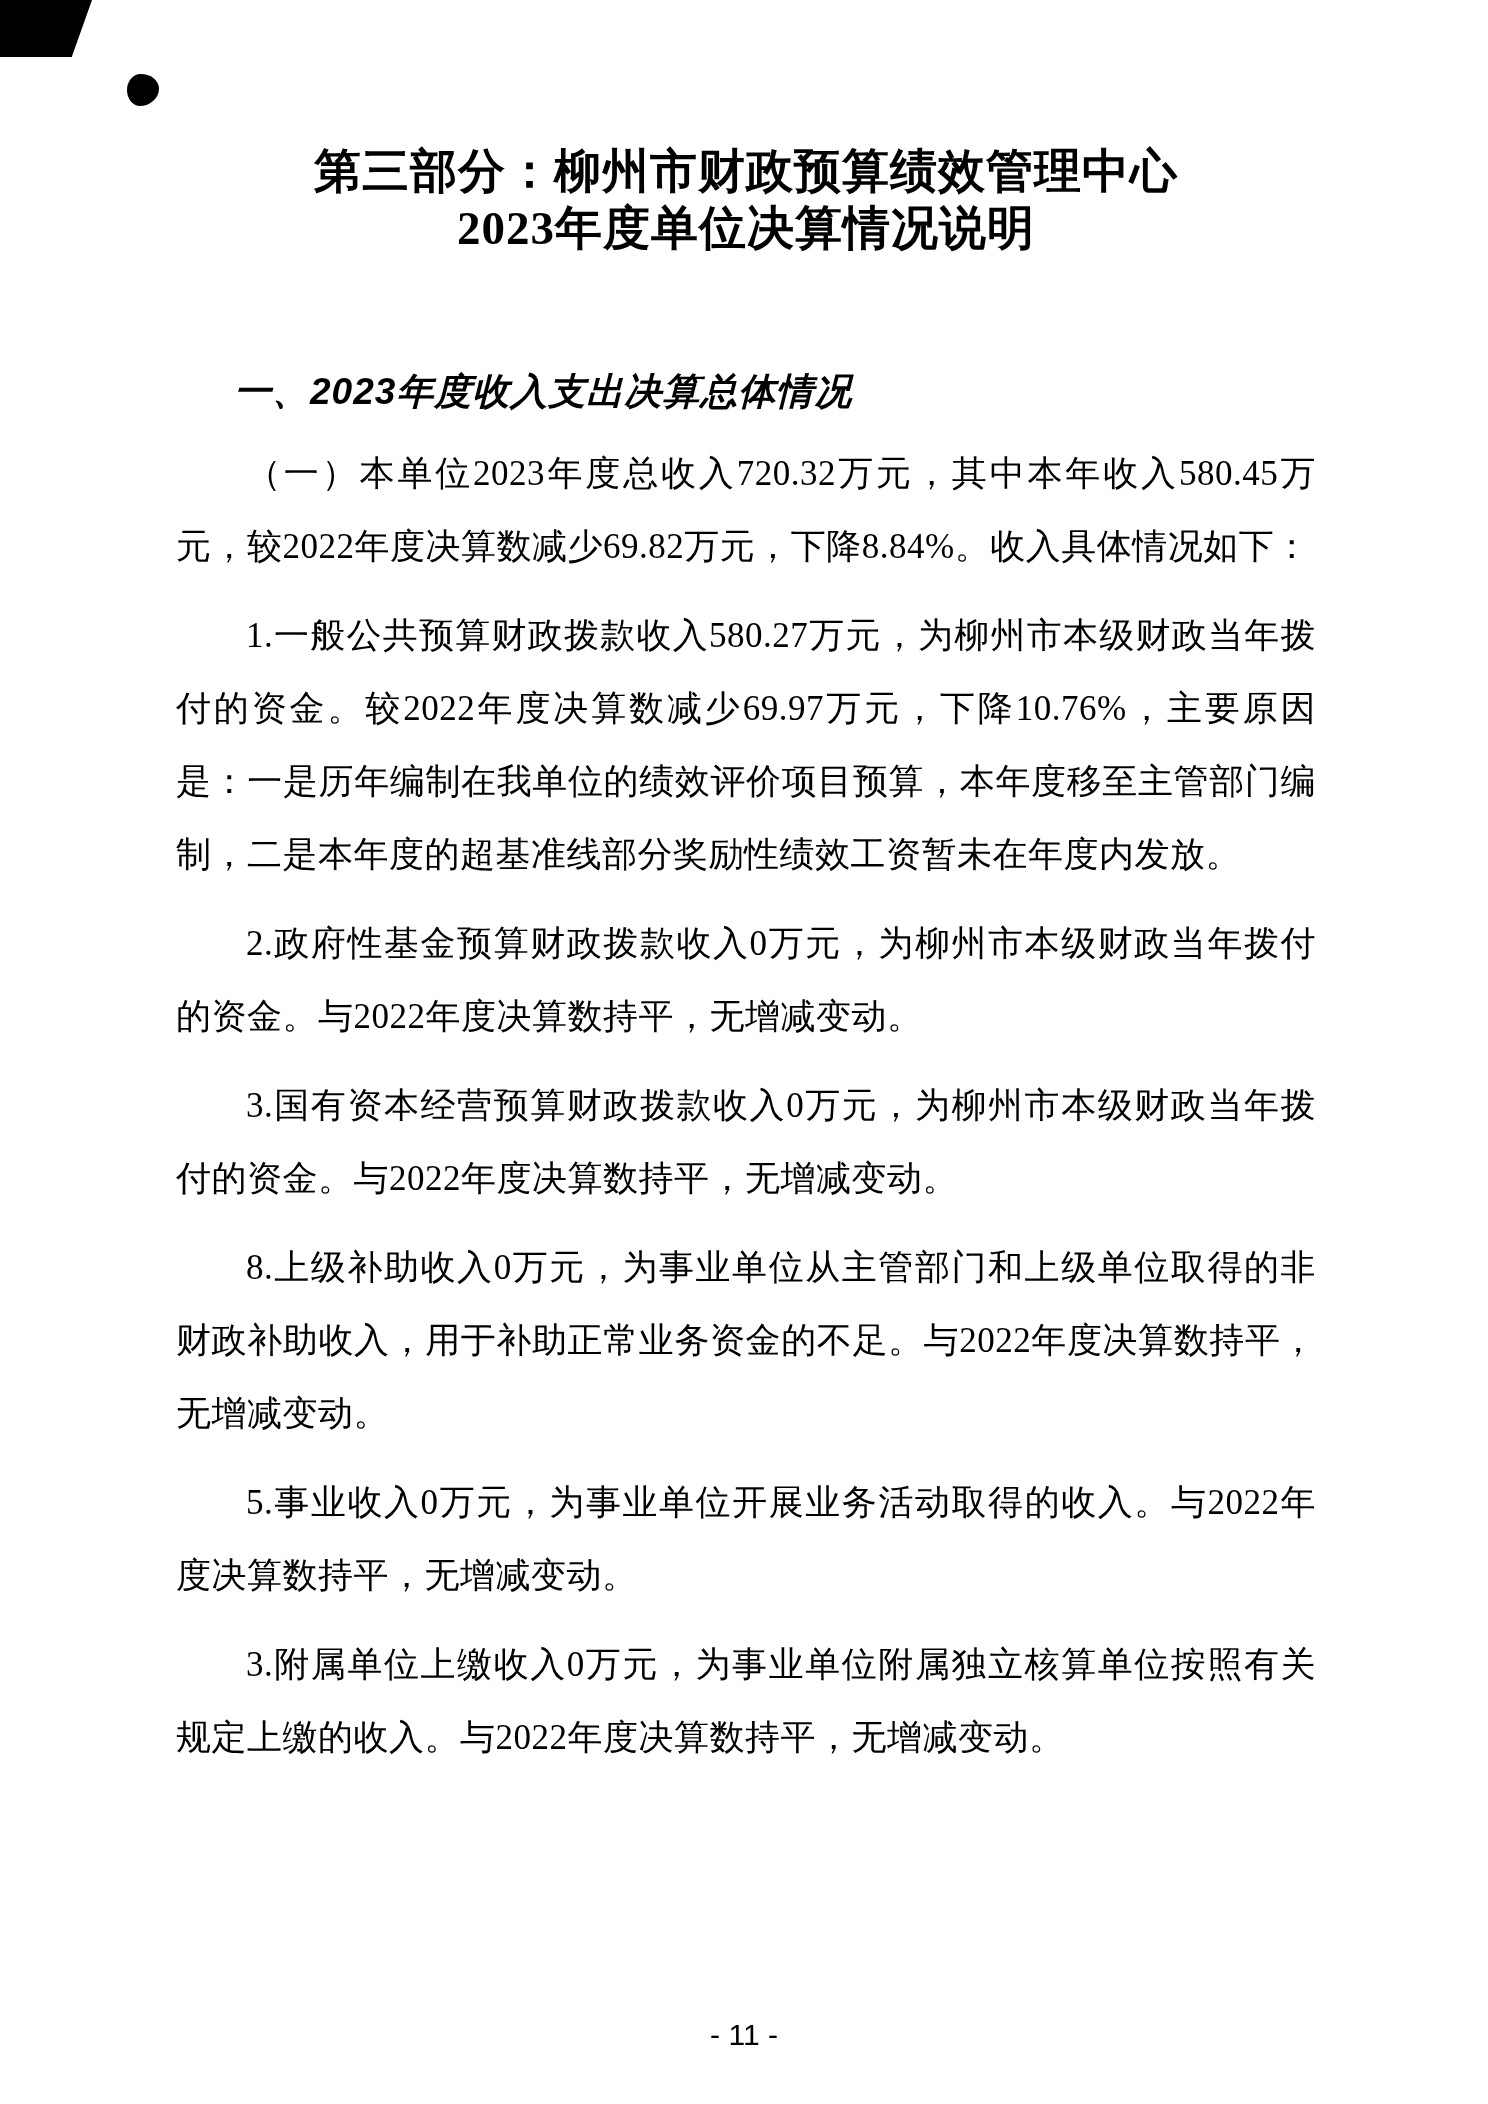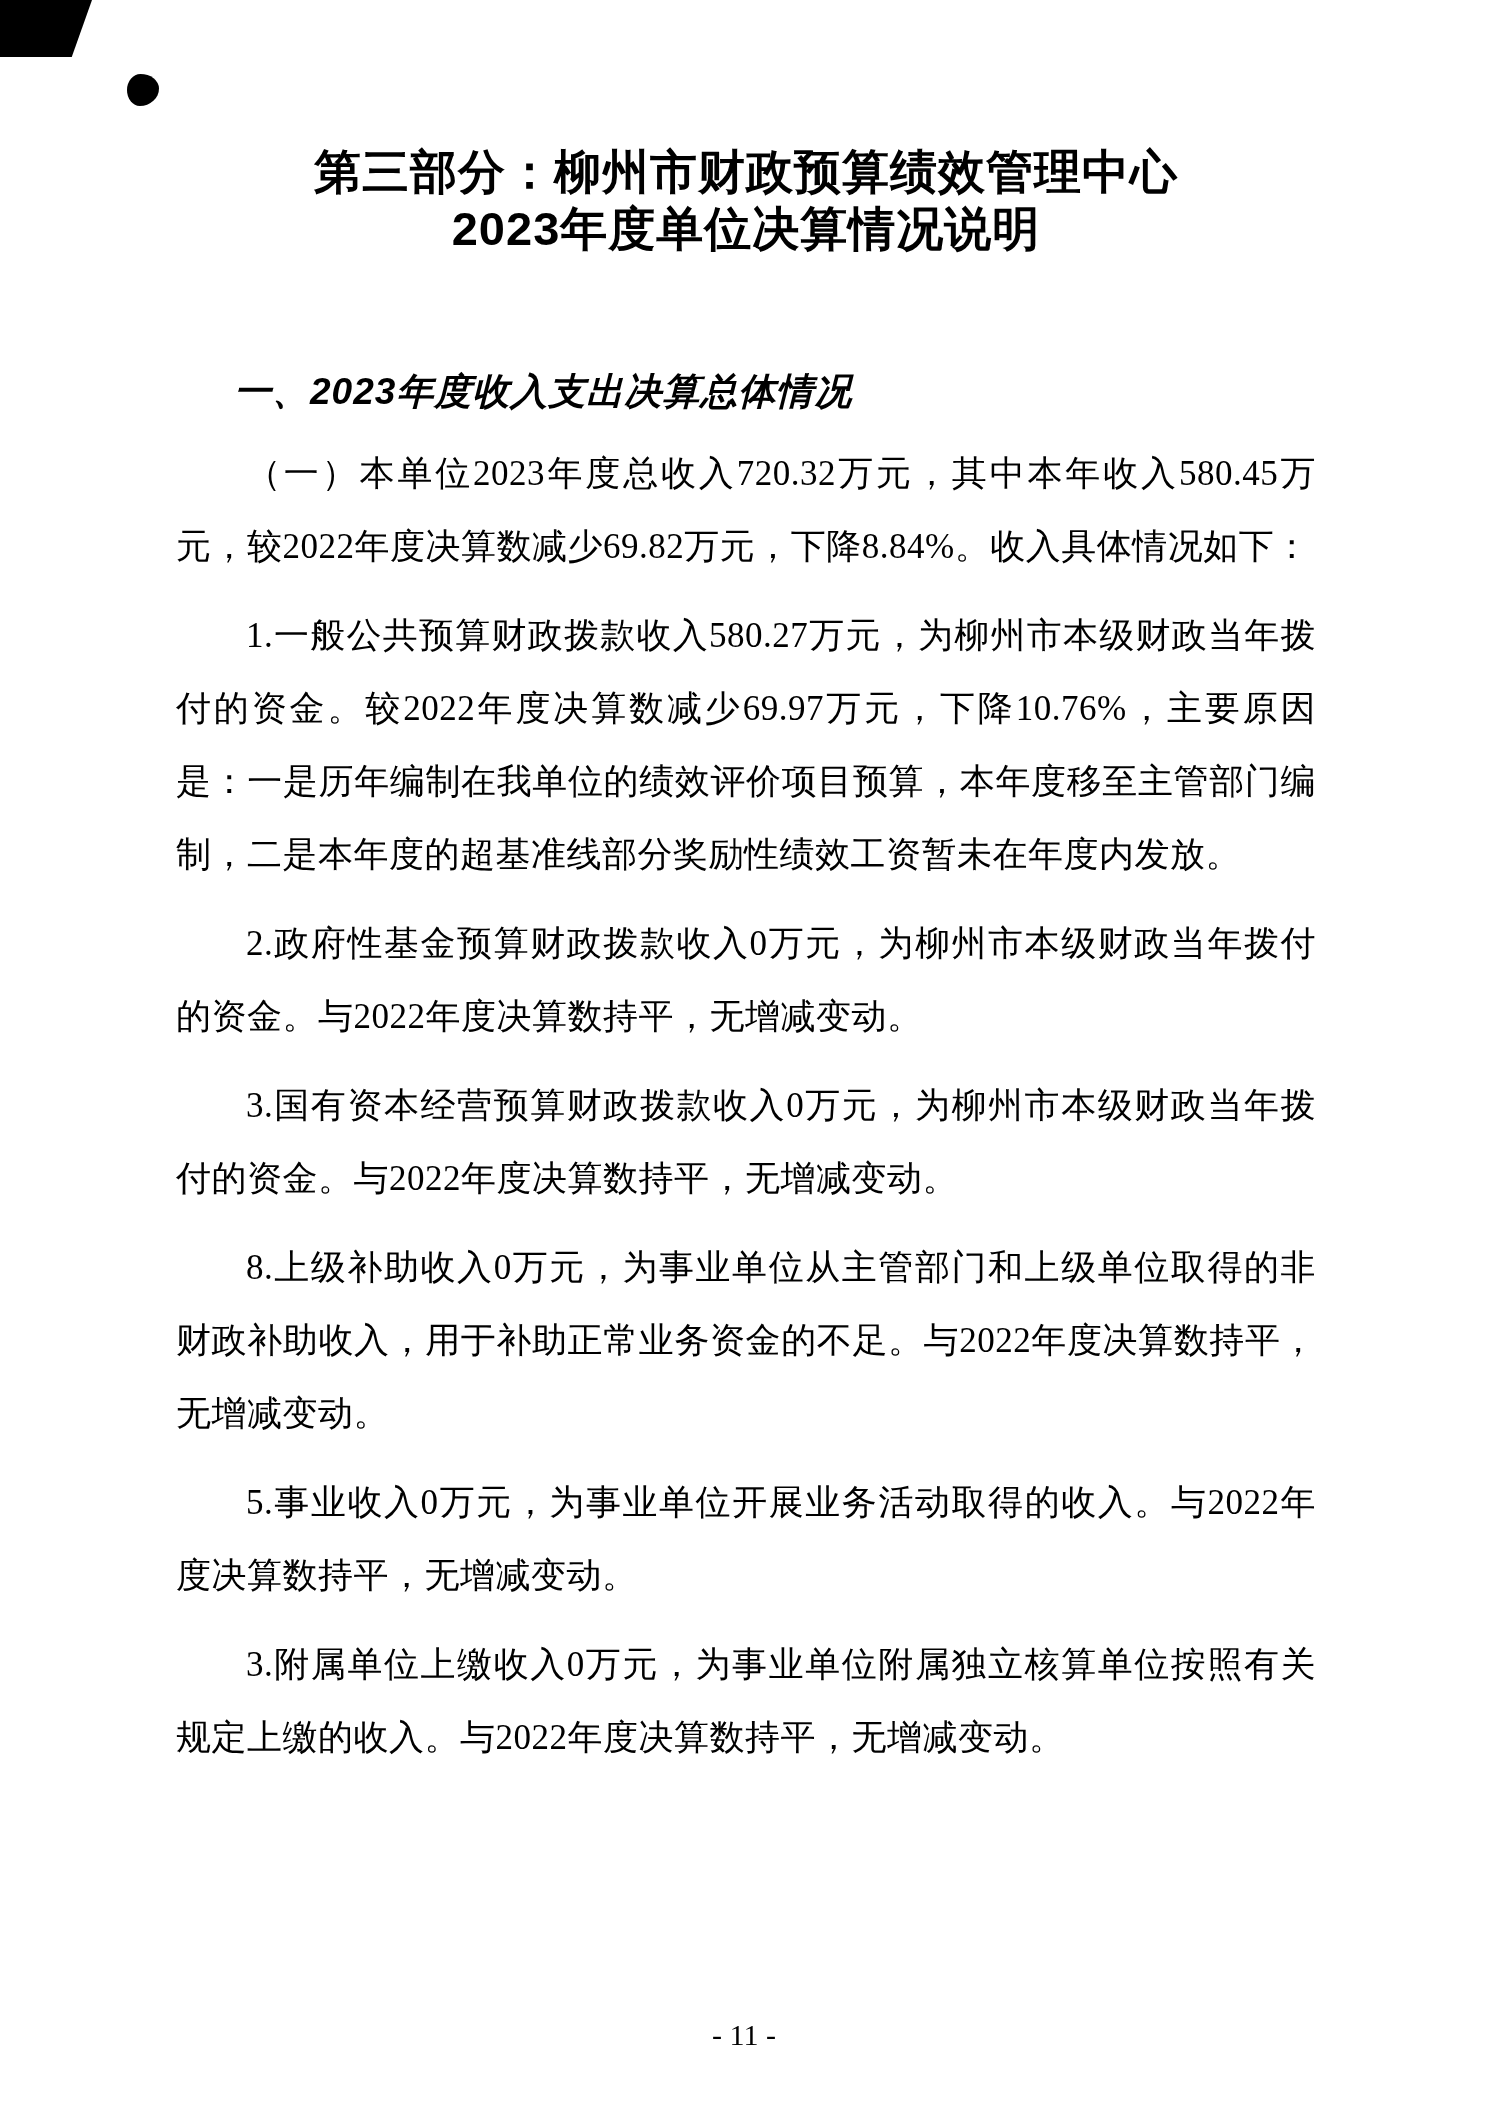--- a/index.html
+++ b/index.html
@@ -43,21 +43,21 @@
   }
   .doc-title {
     margin: 143px 0 0 0;
     text-align: center;
     font-size: 47px;
     line-height: 57px;
     font-weight: bold;
     font-family: "Liberation Sans", "DejaVu Sans", sans-serif;
     letter-spacing: 1px;
   }
-  .doc-title .title-line { display: block; }
+  .doc-title .title-line { display: block; font-family: Liberation Serif, serif; }
   .section-heading {
     margin: 112px 0 0 0;
     font-size: 37px;
     line-height: 46px;
     font-weight: bold;
     font-family: "Liberation Sans", "DejaVu Sans", sans-serif;
     text-indent: 2em;
     letter-spacing: 1px;
     font-style: italic;
   }
@@ -72,21 +72,21 @@
     text-align: justify;
     letter-spacing: 0.5px;
   }
   .page-footer {
     position: absolute;
     left: 0;
     right: 0;
     top: 2018px;
     text-align: center;
     font-size: 30px;
-    font-family: Liberation Serif, serif;
+    font-family: Liberation Sans, sans-serif;
   }
 </style>
 </head>
 <body>
 
 <div class="page">
 
   <div class="corner-artifact"></div>
   <div class="scan-speck"></div>
 

